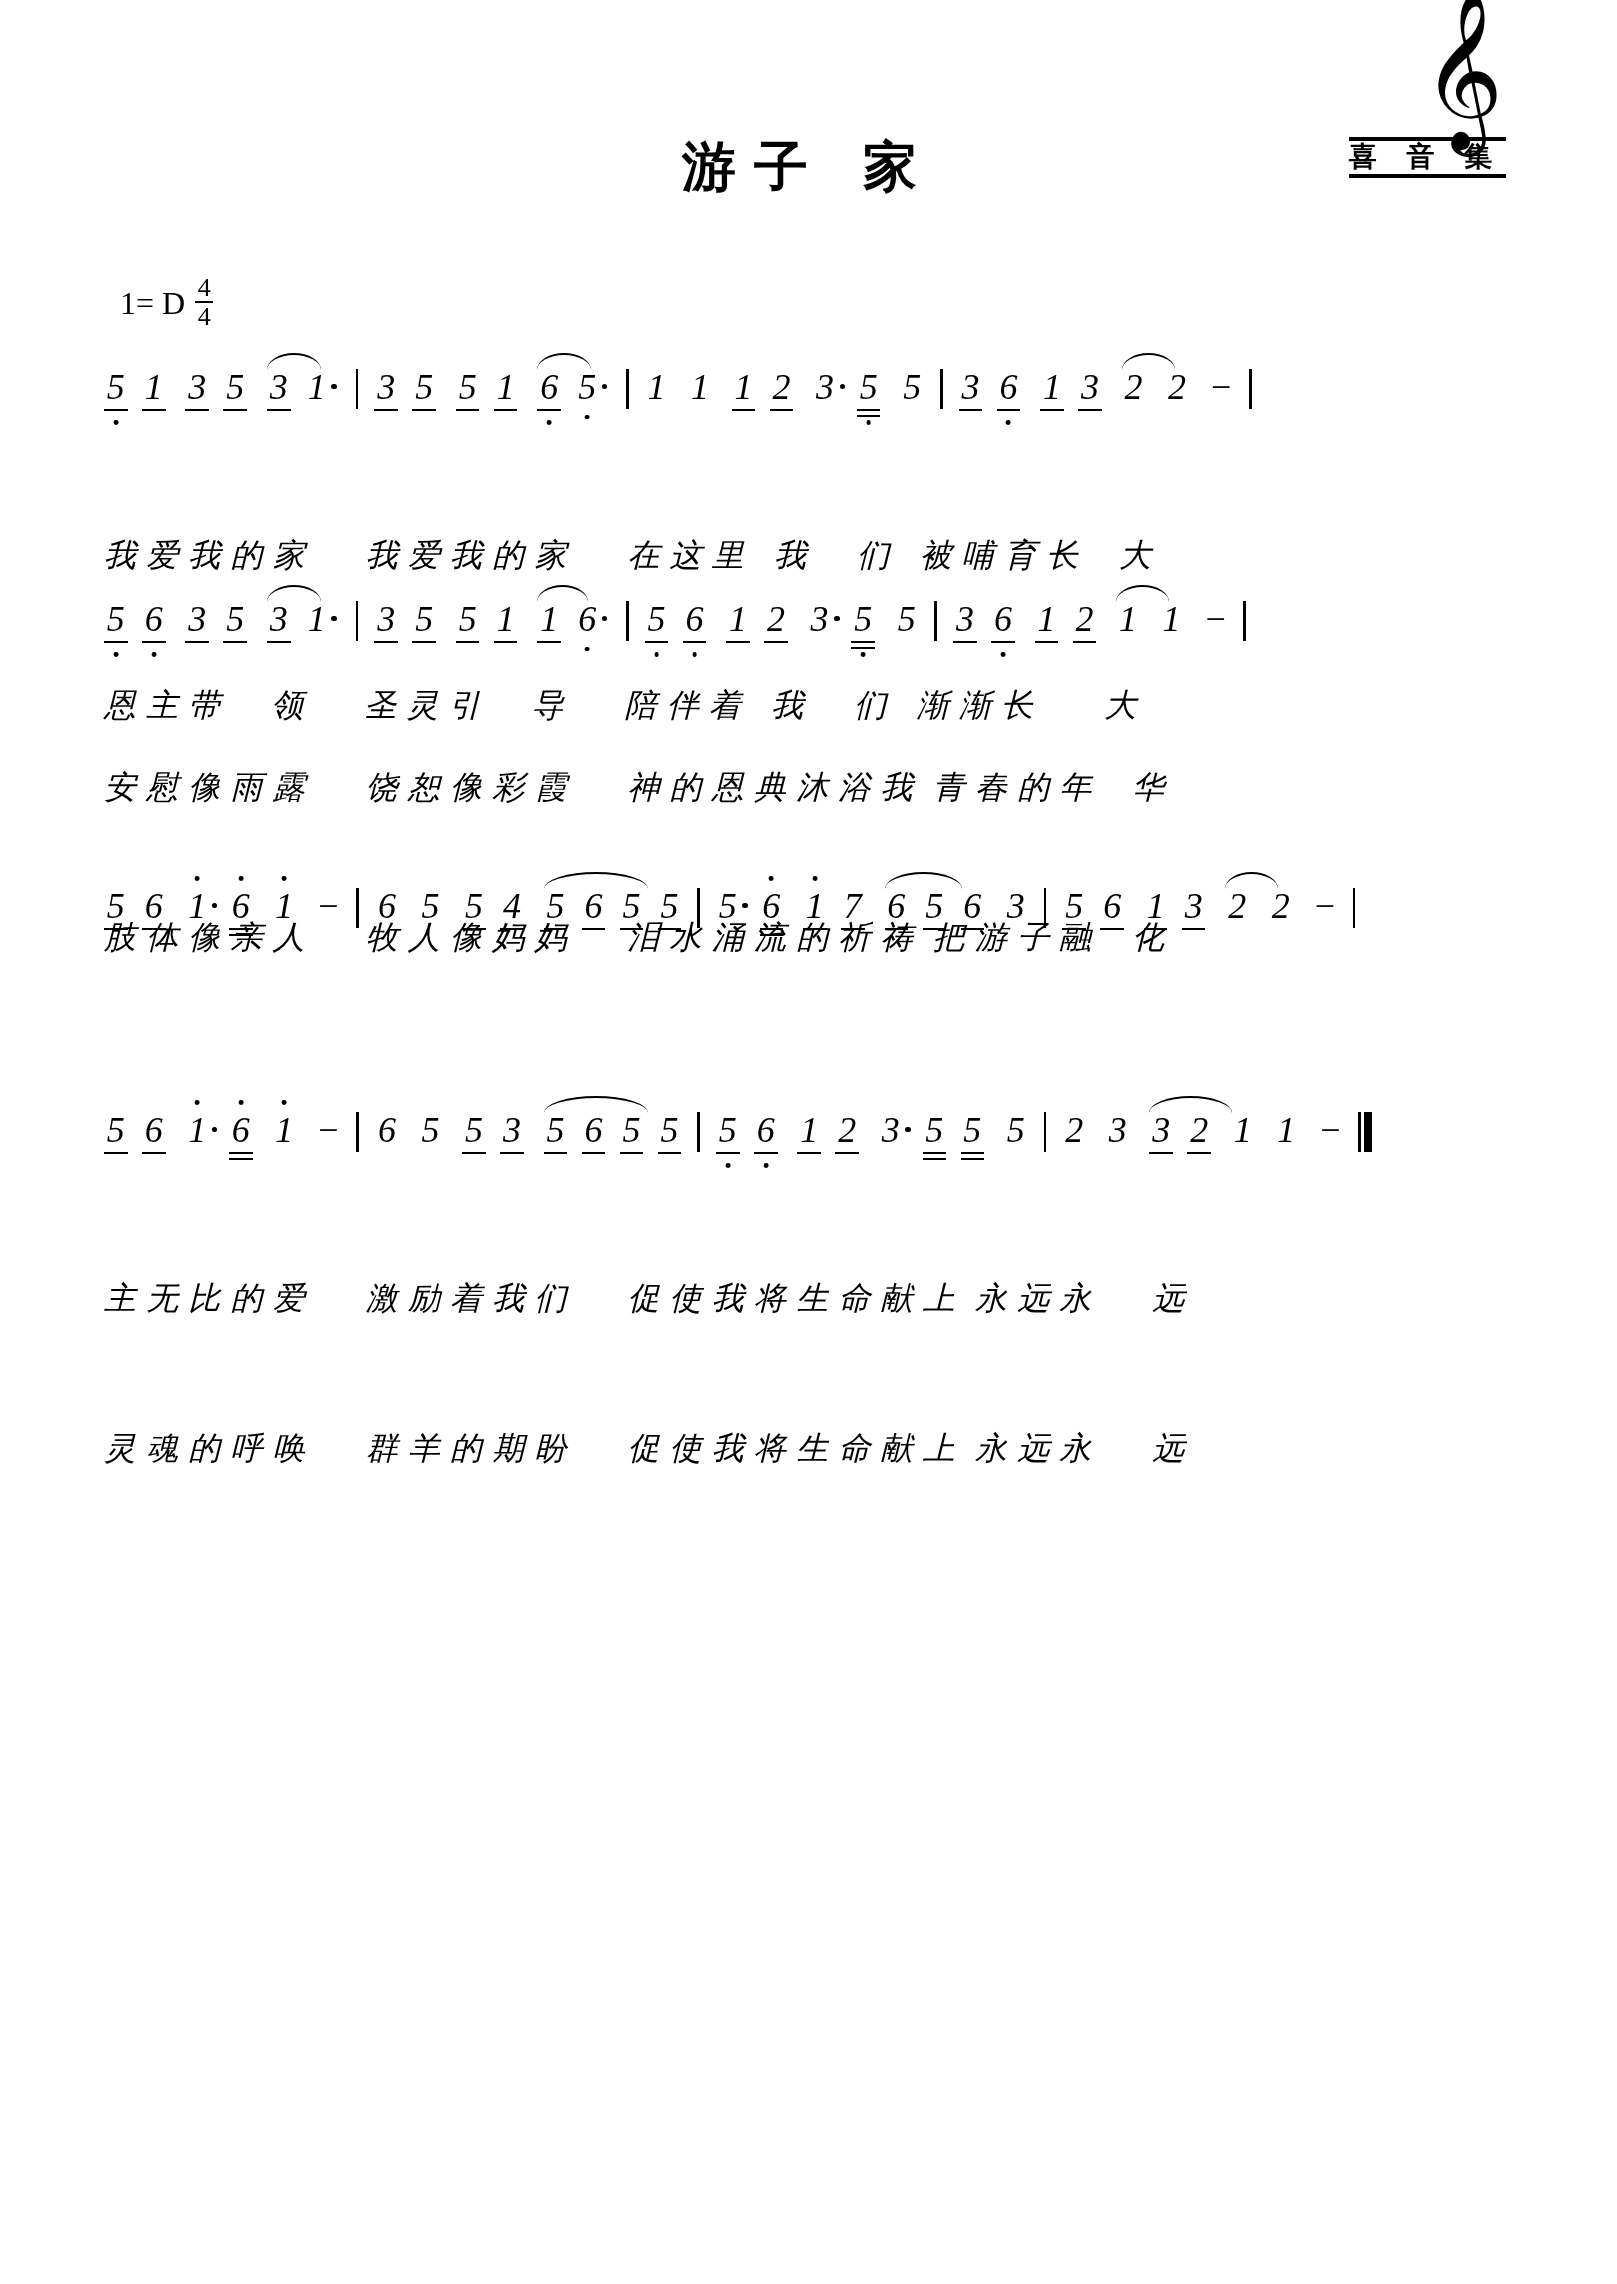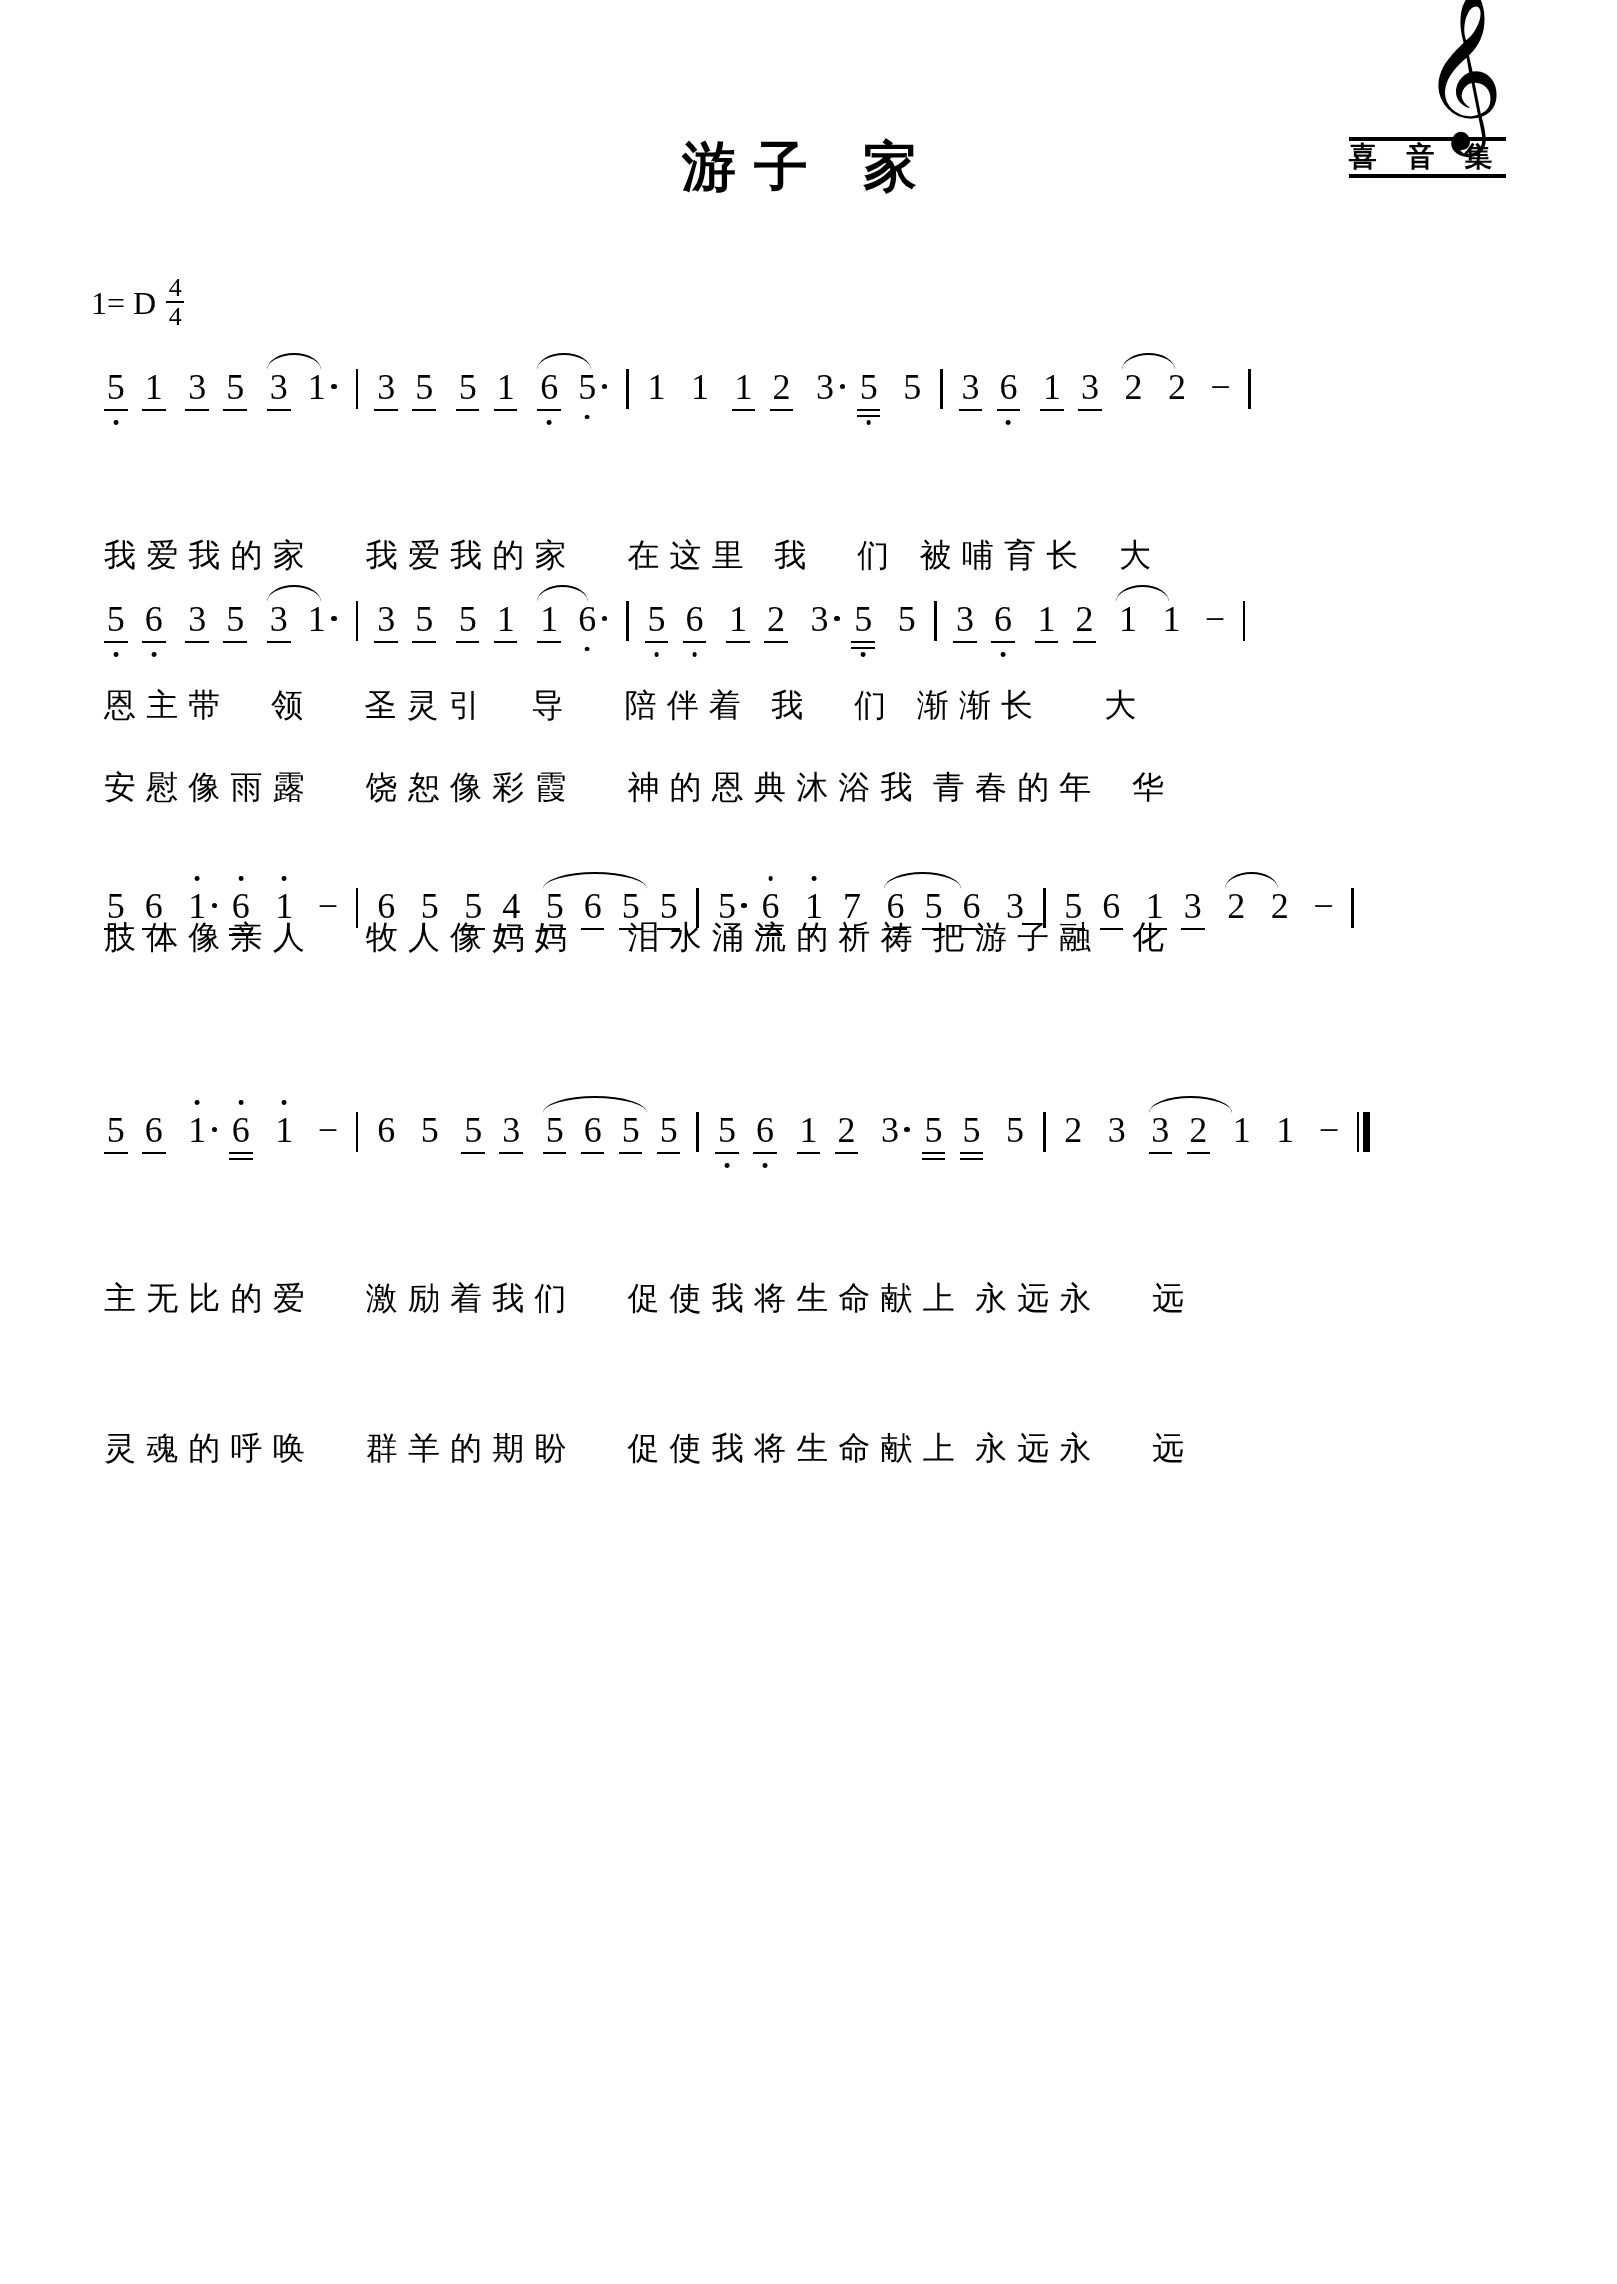--- a/index.html
+++ b/index.html
@@ -73,21 +73,21 @@
     text-align: center;
     font-size: 54px;
     font-weight: bold;
     letter-spacing: 18px;
     font-family: "DejaVu Serif", serif;
   }
 
   .keysig {
     position: absolute;
     top: 276px;
-    left: 91px;
+    left: 120px;
     font-size: 32px;
     font-family: "Liberation Serif", serif;
     display: flex;
     align-items: center;
   }
   .keysig .frac {
     display: inline-block;
     margin-left: 9.7px;
     text-align: center;
     font-size: 26px;
@@ -103,20 +103,21 @@
   .keysig .frac .den {
     display: block;
     padding: 0.7px 2.8px 0 2.8px;
   }
 
   
   .system {
     position: absolute;
     left: 104px;
     width: 1423px;
+    font-style: italic;
   }
   .sys1 { top: 366px; }
   .sys2 { top: 598px; }
   .sys3 { top: 872px; margin-top: 13px; }
   .sys4 { top: 1109px; }
 
   .notes-row {
     position: relative;
     height: 64px;
     white-space: nowrap;

